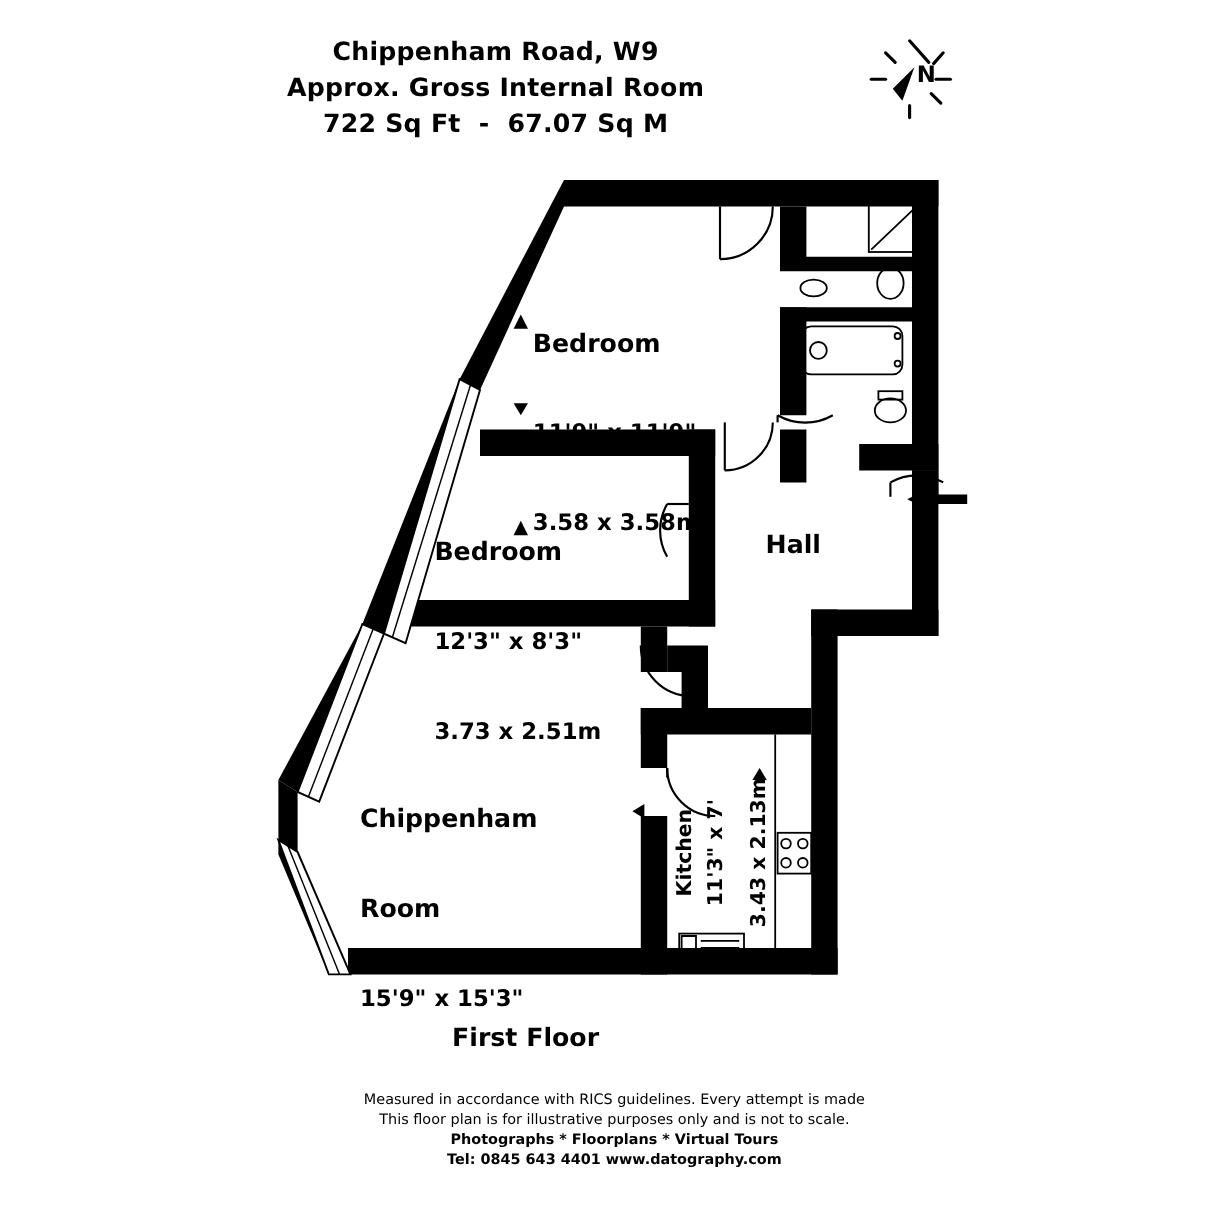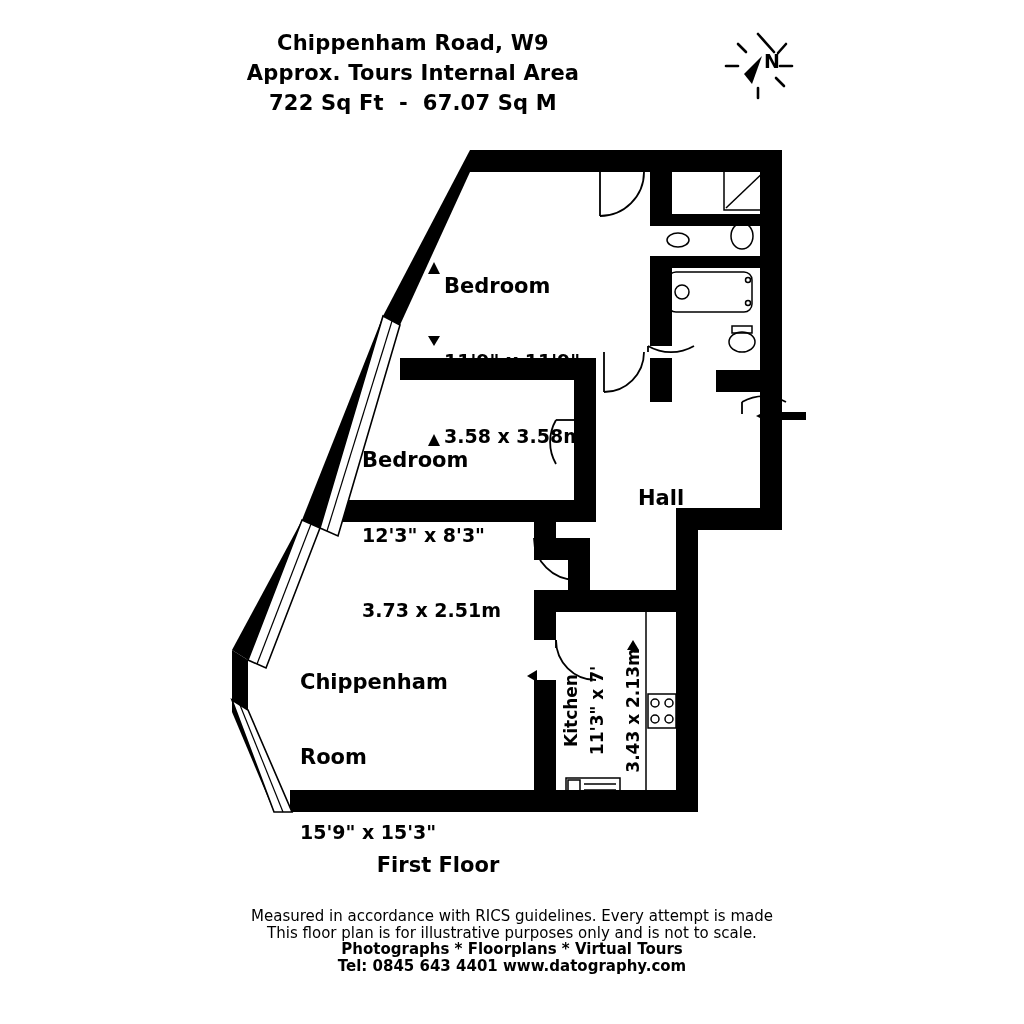--- a/index.html
+++ b/index.html
@@ -78,21 +78,20 @@
     font-size: 17px;
     line-height: 21px;
     text-align: center;
   }
 
   .hall-label {
     position: absolute;
     font-weight: bold;
     font-size: 21px;
     white-space: pre;
-    margin-top: 44px;
   }
 
   .floor-title {
     position: absolute;
     left: 0;
     top: 853px;
     width: 876px;
     text-align: center;
     font-weight: bold;
     font-size: 21px;
@@ -100,36 +99,36 @@
 
   
   .footer {
     position: absolute;
     left: 0;
     top: 908px;
     width: 1024px;
     text-align: center;
   }
   .footer div {
-    font-size: 15px;
+    font-size: 12px;
     line-height: 16.5px;
     white-space: pre;
   }
   .footer .bold {
     font-weight: bold;
   }
 </style>
 </head>
 <body>
 
 <div id="page">
 
   <div class="header">
     <div class="line">Chippenham Road, W9</div>
-    <div class="line">Approx. Tours Internal Area</div>
+    <div class="line">Approx. Gross Internal Room</div>
     <div class="line">722 Sq Ft  -  67.07 Sq M</div>
   </div>
 
   <div class="compass">
     <svg width="86" height="80" viewBox="0 0 86 80" xmlns="http://www.w3.org/2000/svg">
       <g stroke="#000" stroke-width="2.6" fill="none" stroke-linecap="round">
         <line x1="42" y1="8" x2="58" y2="26"></line>
         <line x1="22" y1="18" x2="30" y2="26"></line>
         <line x1="10" y1="40" x2="22" y2="40"></line>
         <line x1="70" y1="18" x2="62" y2="27"></line>

